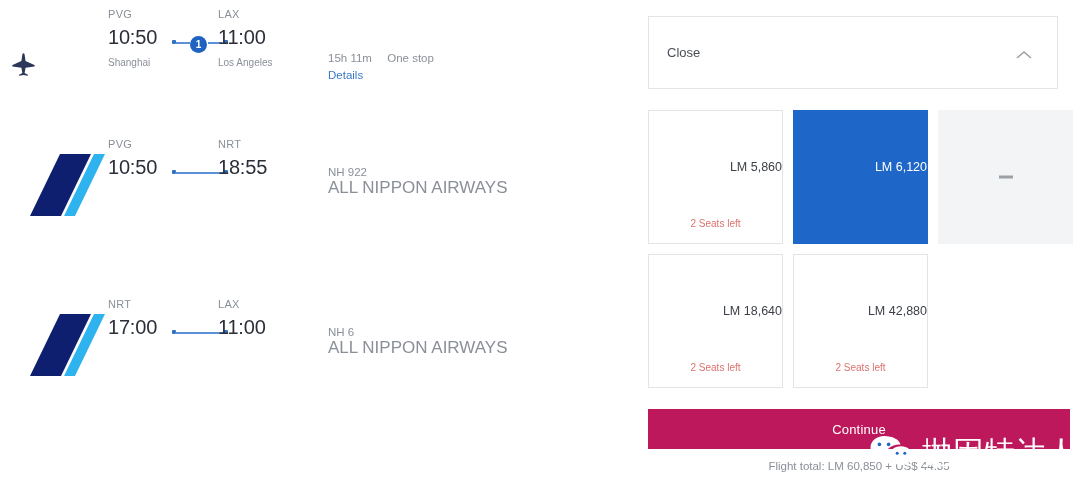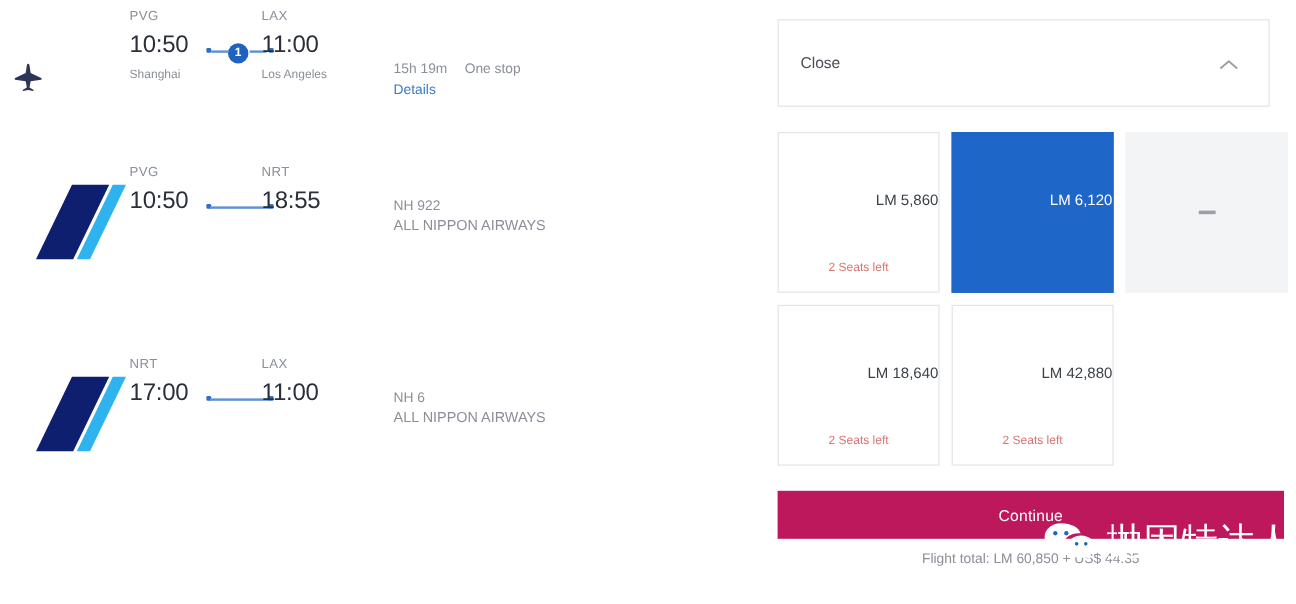--- a/index.html
+++ b/index.html
@@ -66,21 +66,21 @@
   .meta-line1 { font-size: 11.5px; color: #8a8f98; }
   .meta-line1 .dur  { display: inline-block; width: 56px; }
   .meta-line1 .stops{ display: inline-block; }
   .details-link {
     display: inline-block; margin-top: 5px;
     font-size: 11.5px; color: #3a7ac4; cursor: pointer;
   }
 
   .flt { position: absolute; left: 328px; top: 26px; width: 280px; }
   .flt-no   { font-size: 11.5px; color: #8a8f98; line-height: 16px; }
-  .flt-name { font-size: 12px; color: #8a8f98; line-height: 16px; }
+  .flt-name { font-size: 17px; color: #8a8f98; line-height: 16px; }
 
   
   .panel { position: absolute; left: 648px; top: 16px; width: 422px; }
 
   .close-bar {
     position: relative; width: 410px; height: 73px;
     border: 1px solid #e2e4e7; background: #fff;
     display: flex; align-items: center;
   }
   .close-label { font-size: 13px; color: #4a4f57; margin-left: 18px; }
@@ -176,21 +176,21 @@
 
         <div class="ep ep-arr">
           <div class="code">LAX</div>
           <div class="time">11:00</div>
           <div class="city">Los Angeles</div>
         </div>
       </div>
 
       <div class="meta">
         <div class="meta-line1">
-          <span class="dur">15h 19m</span>
+          <span class="dur">15h 11m</span>
           <span class="stops">One stop</span>
         </div>
         <span class="details-link">Details</span>
       </div>
     </div>
 
     <div class="itin-row row-seg1">
       <span class="ana-logo">
         <svg viewBox="0 0 100 78" width="100" height="78">
           <polygon points="22,70 52,8 83,8 53,70" fill="#0d1f6e"></polygon>

